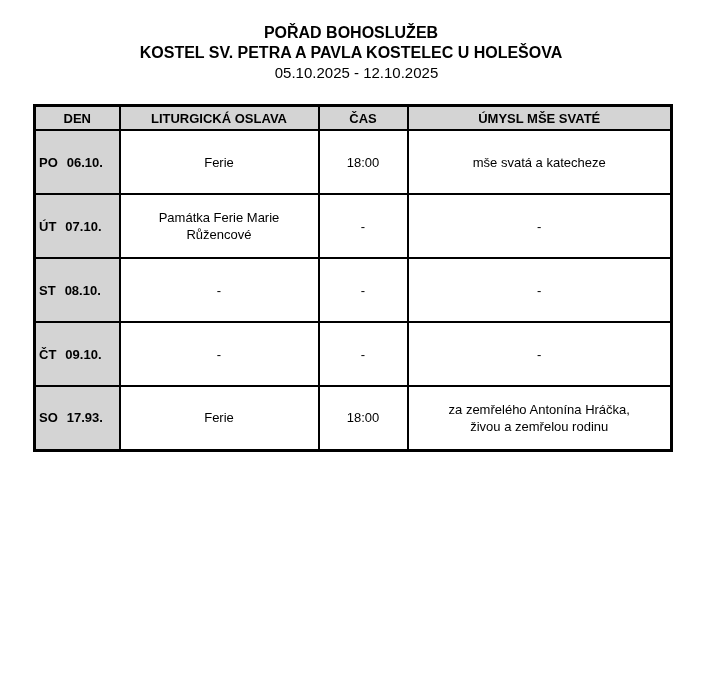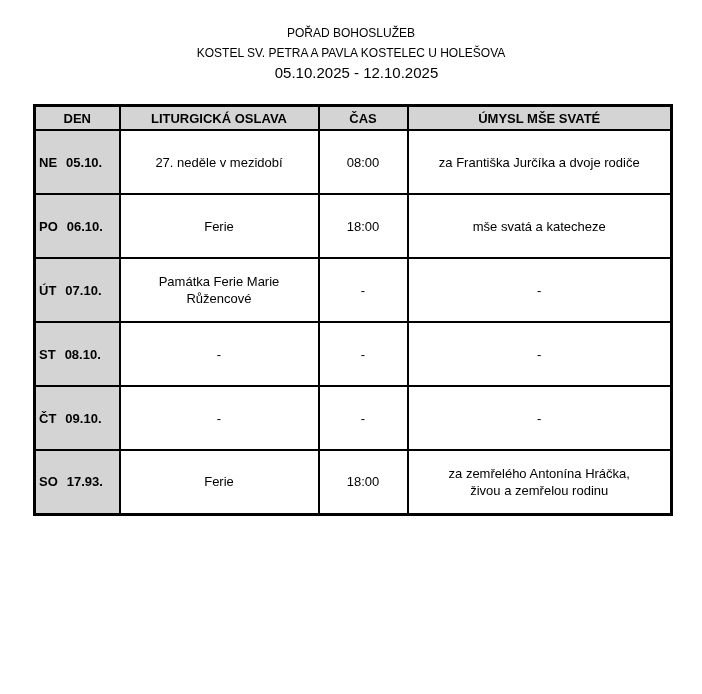--- a/index.html
+++ b/index.html
@@ -9,22 +9,22 @@
     background: #ffffff;
     color: #000000;
     font-family: "Liberation Sans", sans-serif;
     overflow: hidden;
   }
   .doc-header {
     text-align: center;
     padding-top: 23px;
   }
   .doc-title, .doc-subtitle {
-    font-weight: normal;
-    font-size: 12px;
+    font-weight: bold;
+    font-size: 16px;
     line-height: 20px;
   }
   .doc-daterange {
     font-size: 15px;
     line-height: 20px;
     margin-left: 11px;
   }
   table.schedule {
     border-collapse: collapse;
     table-layout: fixed;
@@ -80,26 +80,20 @@
   <thead>
     <tr>
       <th>DEN</th>
       <th>LITURGICKÁ OSLAVA</th>
       <th>ČAS</th>
       <th>ÚMYSL MŠE SVATÉ</th>
     </tr>
   </thead>
   <tbody>
     <tr>
-      <td class="day-cell"><span class="day-abbr">NE</span><span class="day-date">05.10.</span></td>
-      <td>27. neděle v mezidobí</td>
-      <td>08:00</td>
-      <td>za Františka Jurčíka a dvoje rodiče</td>
-    </tr>
-    <tr>
       <td class="day-cell"><span class="day-abbr">PO</span><span class="day-date">06.10.</span></td>
       <td>Ferie</td>
       <td>18:00</td>
       <td>mše svatá a katecheze</td>
     </tr>
     <tr>
       <td class="day-cell"><span class="day-abbr">ÚT</span><span class="day-date">07.10.</span></td>
       <td>Památka Ferie Marie
 Růžencové</td>
       <td>-</td>

